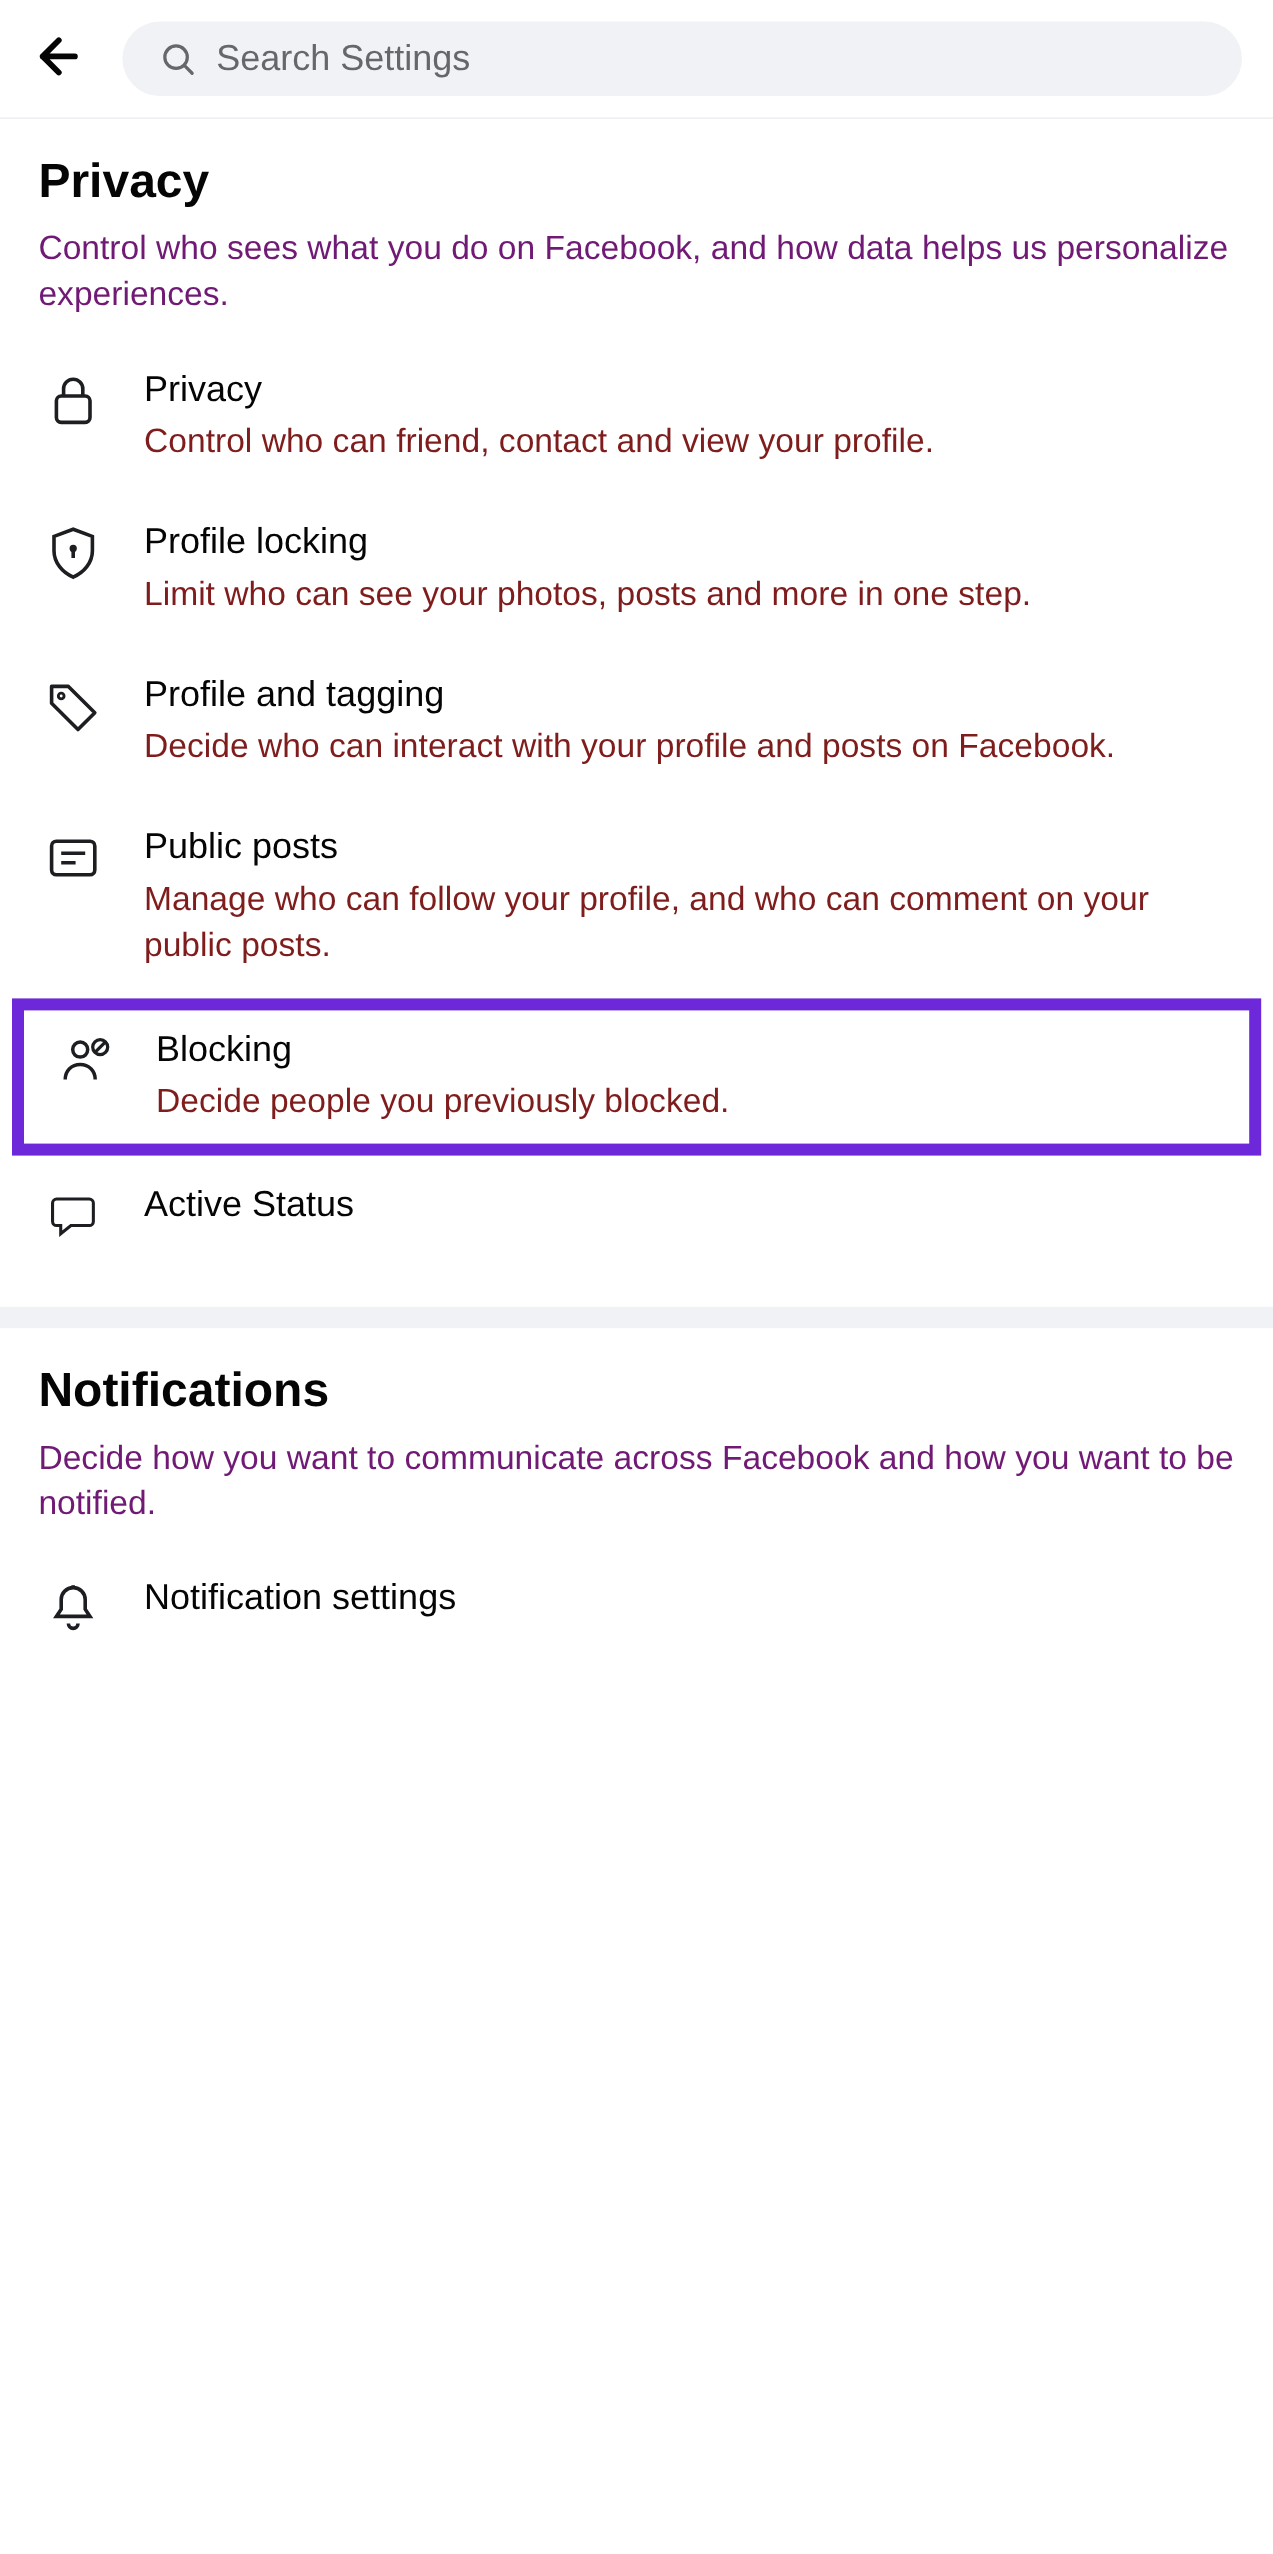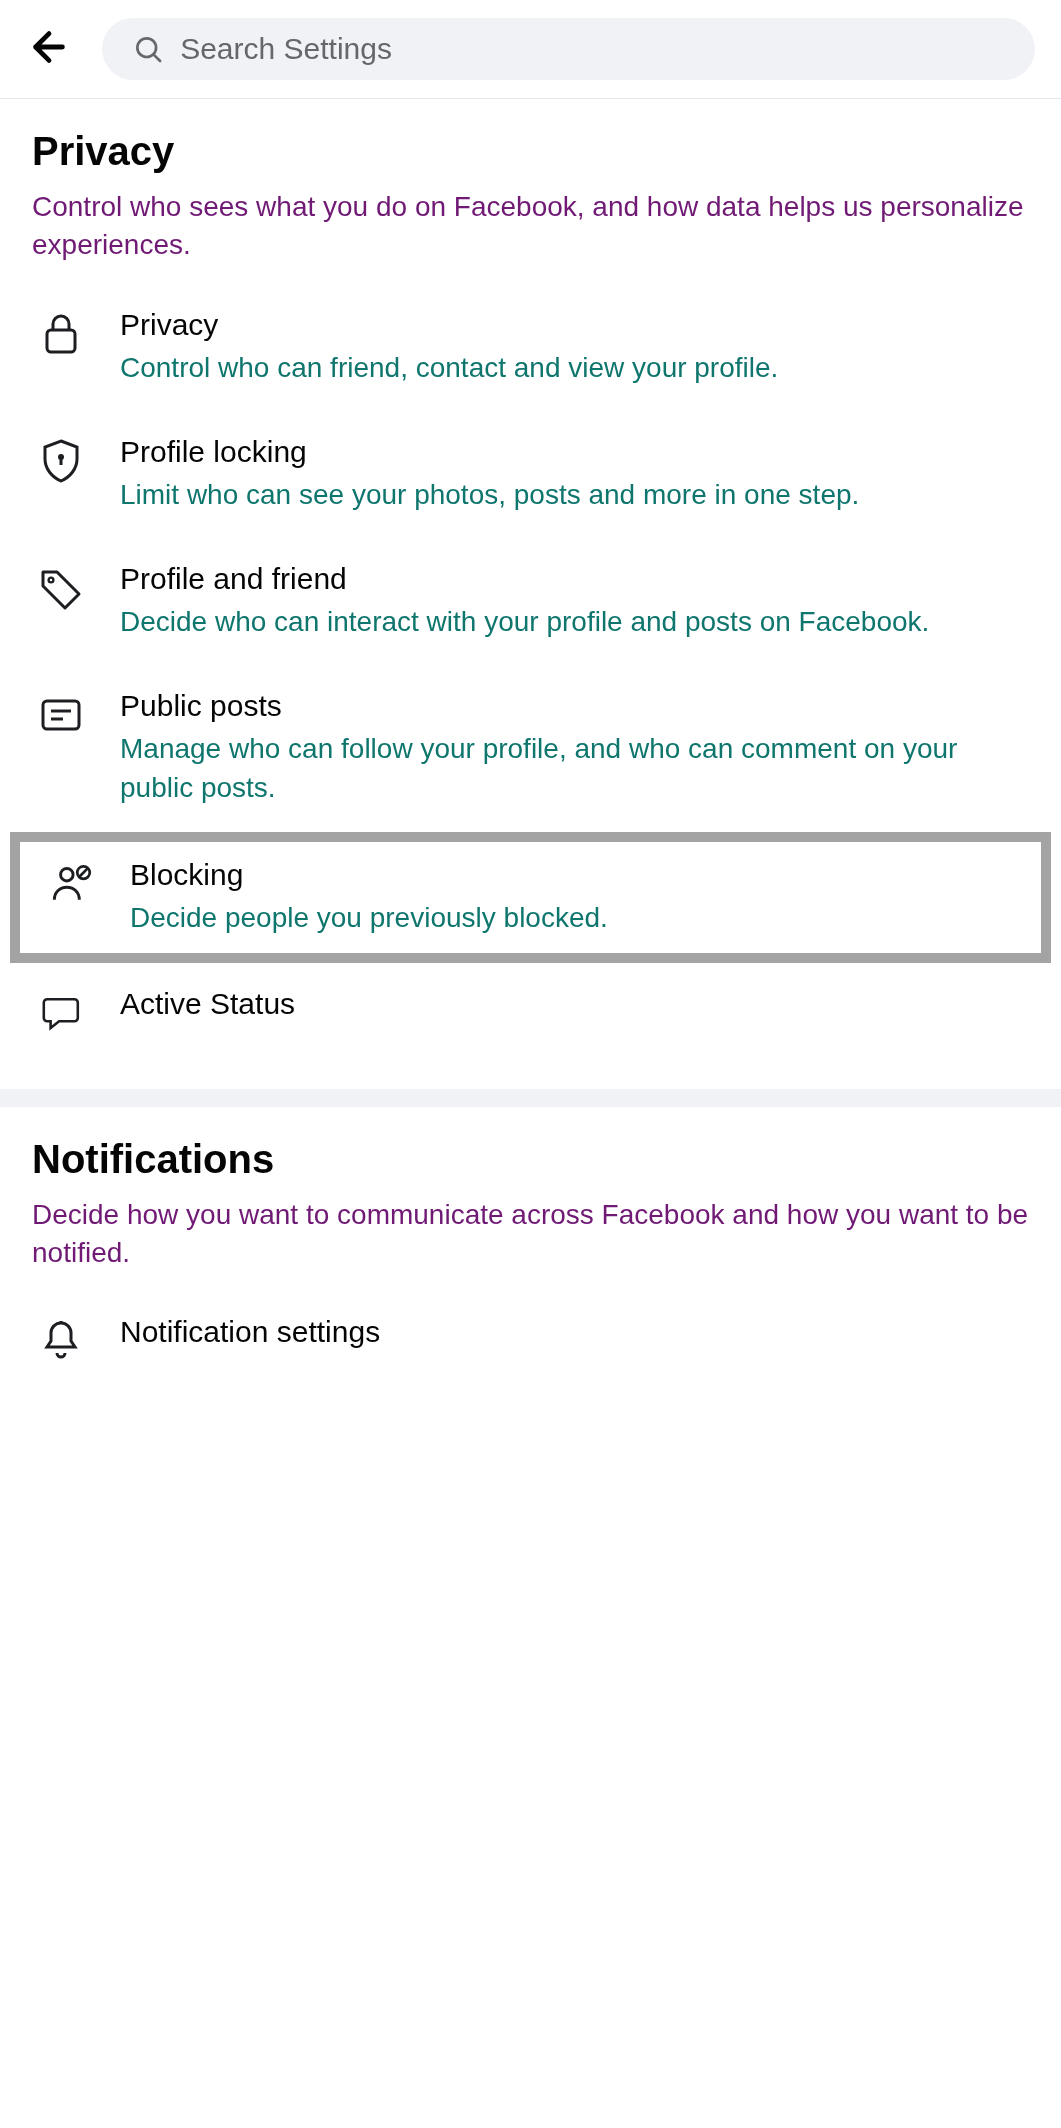--- a/index.html
+++ b/index.html
@@ -81,25 +81,25 @@
       flex: 1;
     }
     .item-title {
       font-size: 30px;
       font-weight: 500;
       color: #050505;
       margin-bottom: 6px;
     }
     .item-desc {
       font-size: 28px;
-      color: #0f766e;
+      color: #7f1d1d;
       line-height: 1.4;
     }
     .highlighted {
-      border: 10px solid #a3a3a3;
+      border: 10px solid #6d28d9;
       margin: 0 -22px;
       padding: 16px 22px;
     }
     .highlighted .item-icon {
       padding-top: 0;
     }
   </style>
 </head>
 <body>
 
@@ -150,21 +150,21 @@
   </div>
 
   <div class="item">
     <div class="item-icon">
       <svg width="48" height="48" viewBox="0 0 24 24" fill="none">
         <path d="M3 11 L3 4 L10 4 L21 15 L14 22 Z" stroke="#1c1e21" stroke-width="1.5" stroke-linejoin="round"></path>
         <circle cx="7" cy="8" r="1.2" stroke="#1c1e21" stroke-width="1.2"></circle>
       </svg>
     </div>
     <div class="item-content">
-      <div class="item-title">Profile and friend</div>
+      <div class="item-title">Profile and tagging</div>
       <div class="item-desc">Decide who can interact with your profile and posts on Facebook.</div>
     </div>
   </div>
 
   <div class="item">
     <div class="item-icon">
       <svg width="48" height="48" viewBox="0 0 24 24" fill="none">
         <rect x="3" y="5" width="18" height="14" rx="2" stroke="#1c1e21" stroke-width="1.5"></rect>
         <line x1="7" y1="10" x2="17" y2="10" stroke="#1c1e21" stroke-width="1.5"></line>
         <line x1="7" y1="14" x2="13" y2="14" stroke="#1c1e21" stroke-width="1.5"></line>

